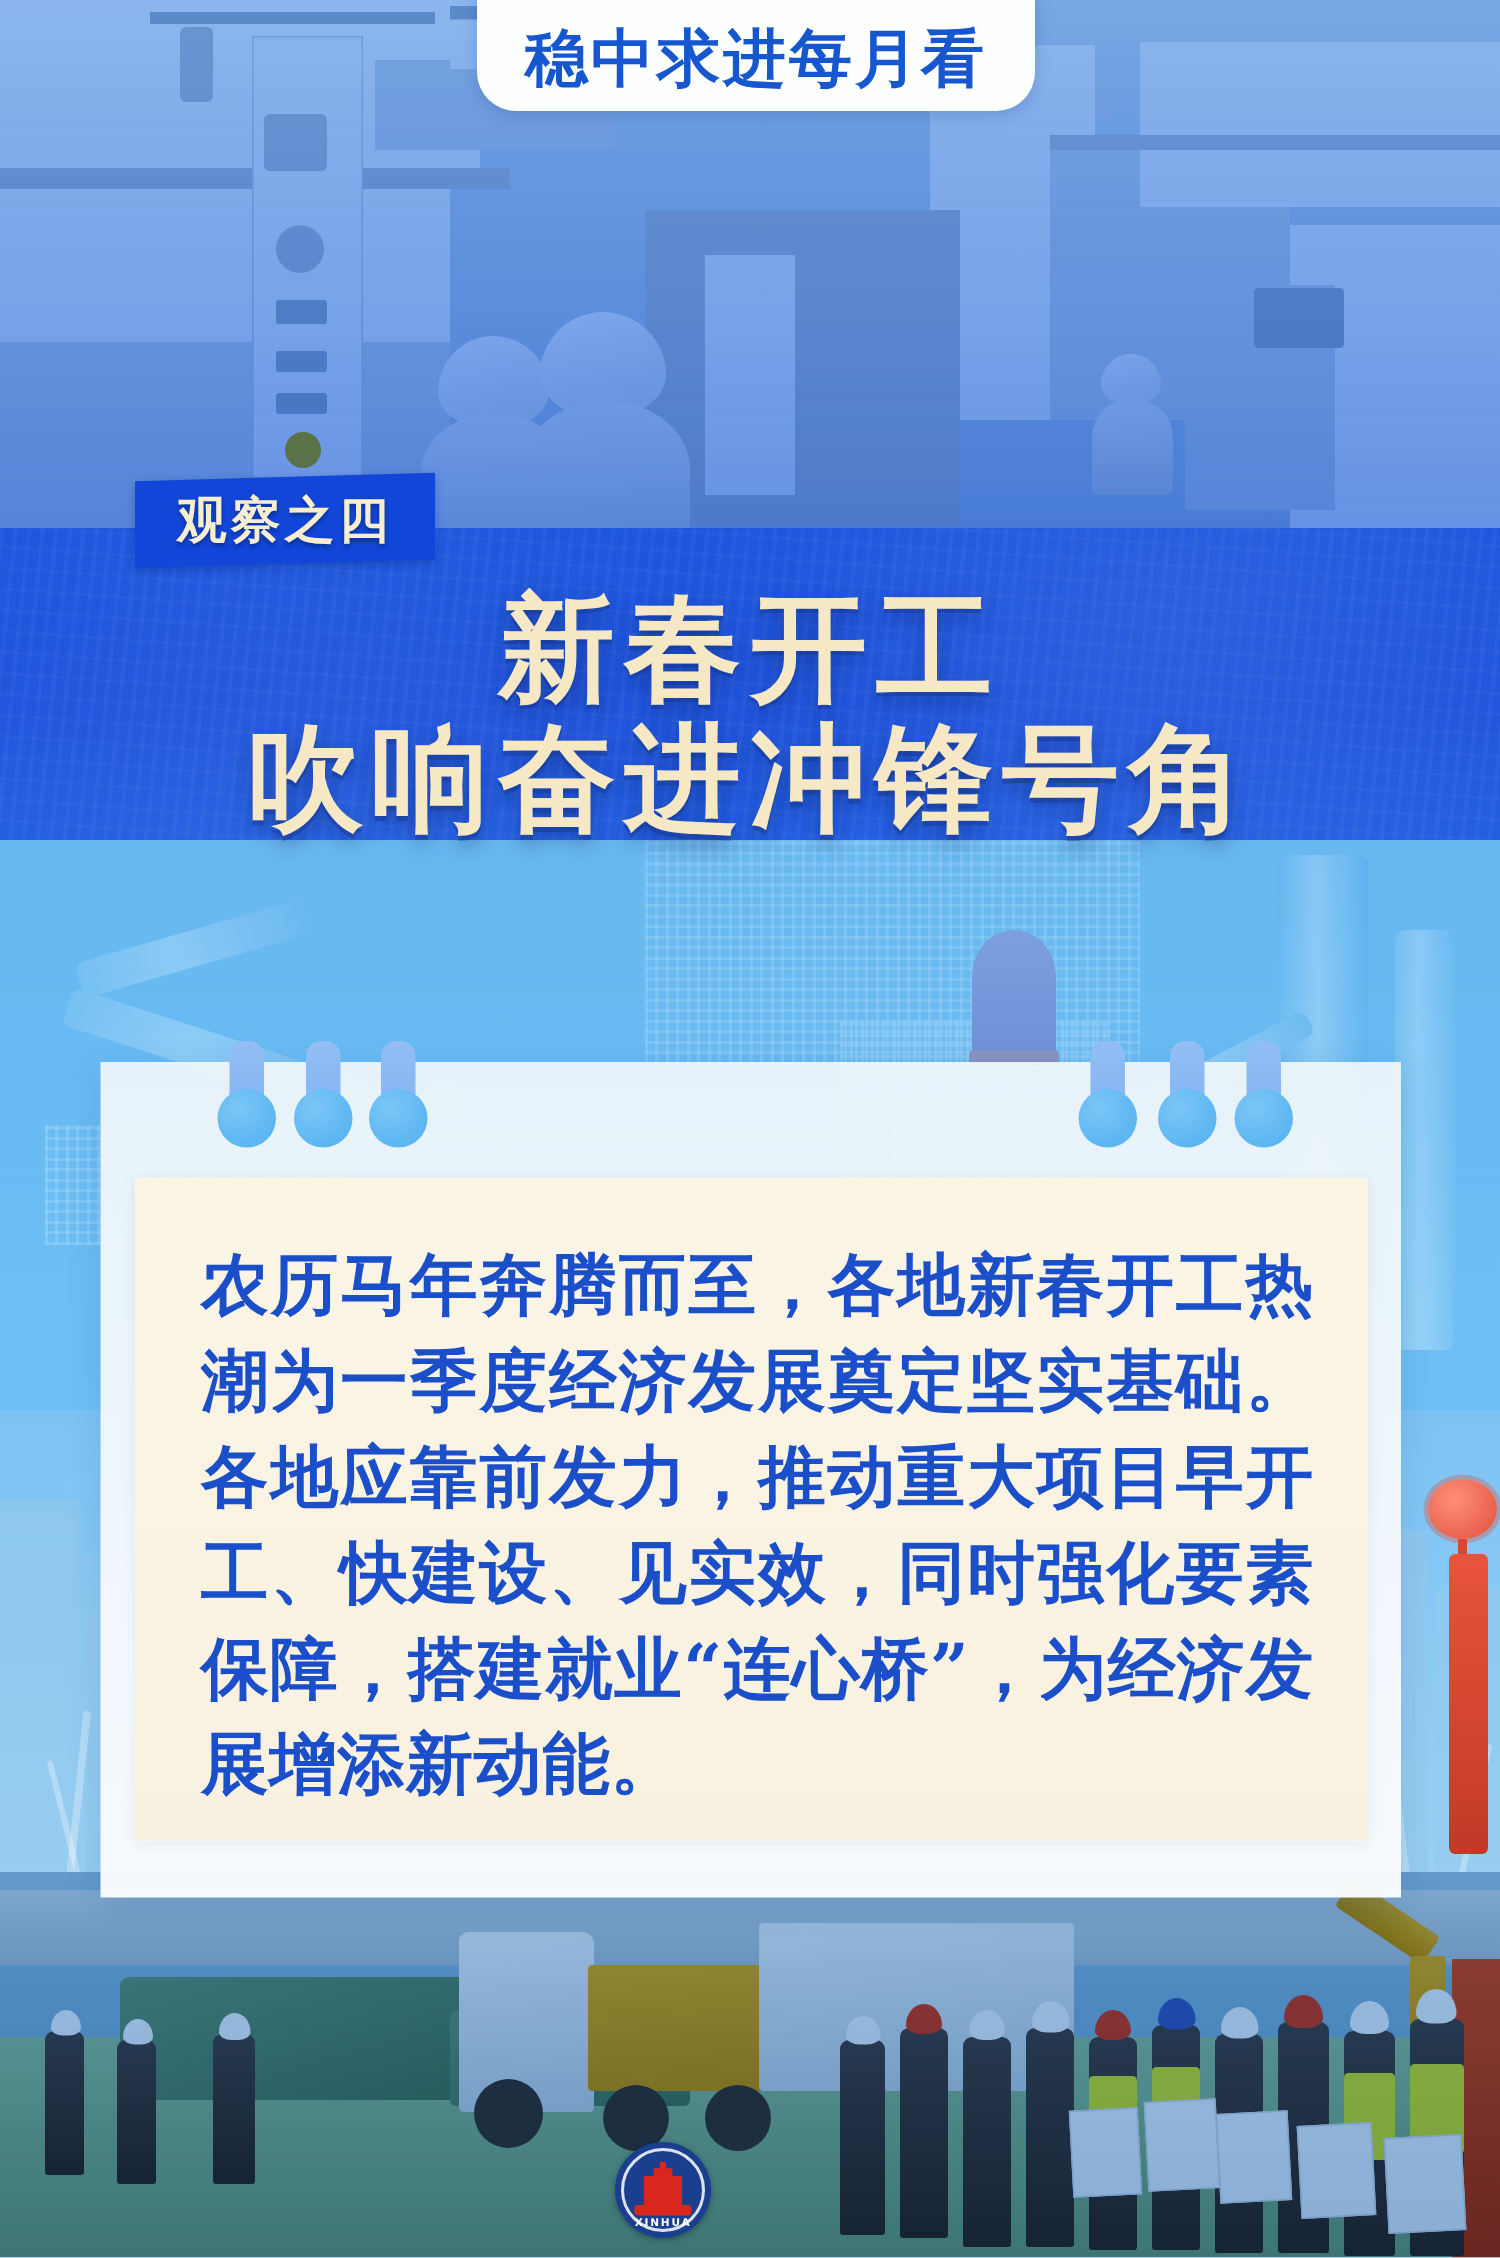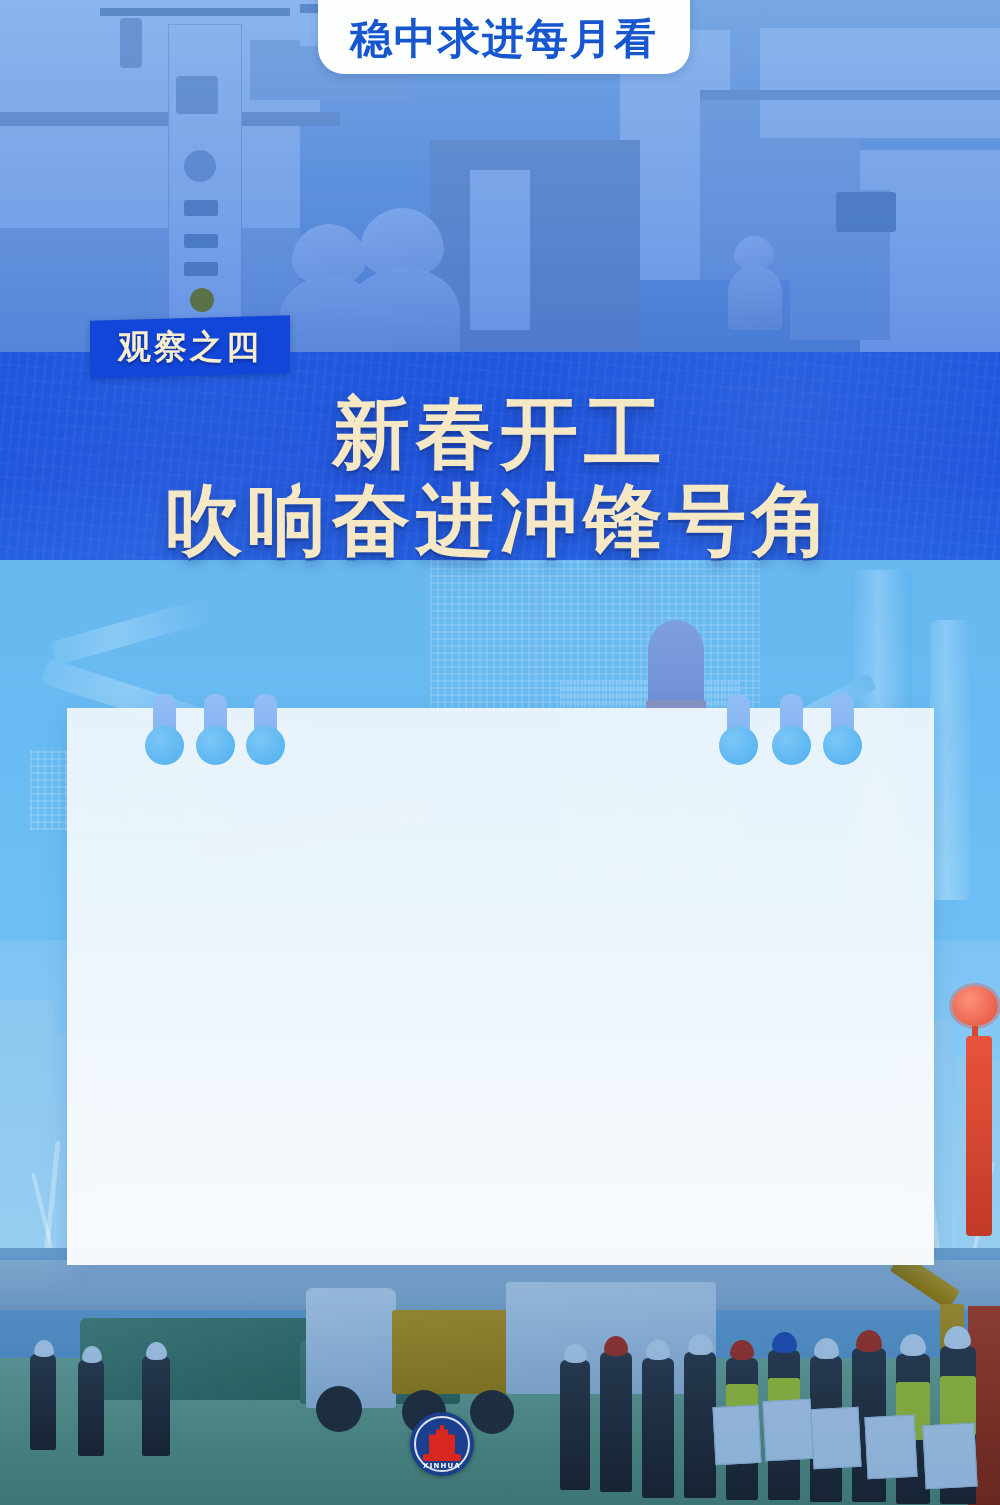--- a/index.html
+++ b/index.html
@@ -209,21 +209,21 @@
     line-height:1.42;
     letter-spacing:.5px;
     color:#1a4fc9;
     text-align:justify;
     text-justify:inter-character;
   }
 
   
   .footer{
     position:absolute;left:0;top:1412px;width:884px;height:80px;
-    display:flex;align-items:flex-start;justify-content:center;gap:18px;
+    display:flex;align-items:flex-end;justify-content:center;gap:18px;
   }
   .logo{
     width:64px;height:64px;border-radius:50%;
     background:#1b3f8f;position:relative;flex:none;
     box-shadow:0 1px 4px rgba(0,0,0,.35);
   }
   .logo .ring{
     position:absolute;inset:4px;border-radius:50%;
     border:2px solid rgba(255,255,255,.85);
   }
@@ -415,20 +415,23 @@
   </div>
   <div class="pin" style="left:780px;top:694px;">
     <div class="stem"></div>
       <div class="head"></div>
   </div>
   <div class="pin" style="left:831px;top:694px;">
     <div class="stem"></div>
       <div class="head"></div>
   </div>
 
+  <div class="card-inner">
+    <div class="body-text">农历马年奔腾而至，各地新春开工热潮为一季度经济发展奠定坚实基础。各地应靠前发力，推动重大项目早开工、快建设、见实效，同时强化要素保障，搭建就业“连心桥”，为经济发展增添新动能。</div>
+  </div>
 
   <div class="footer">
     <div class="logo">
       <div class="ring"></div>
       <div class="tower"></div>
       <div class="base"></div>
       <div class="wordmark">XINHUA</div>
     </div>
   </div>
 

